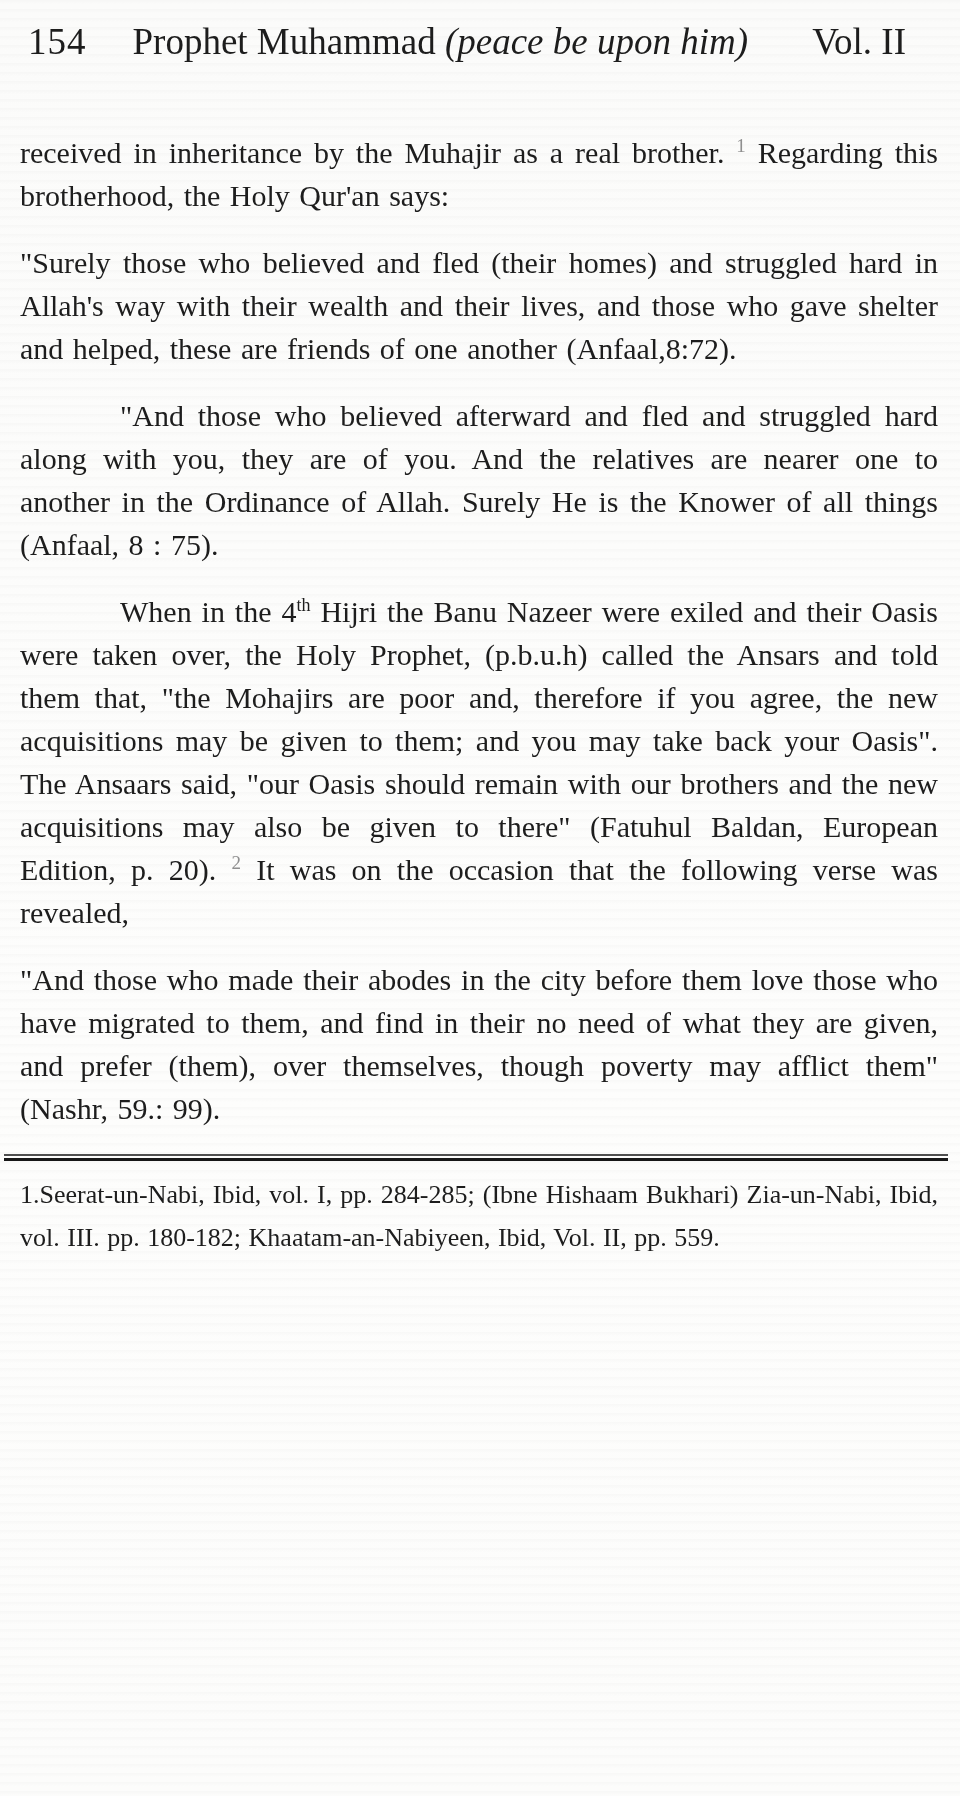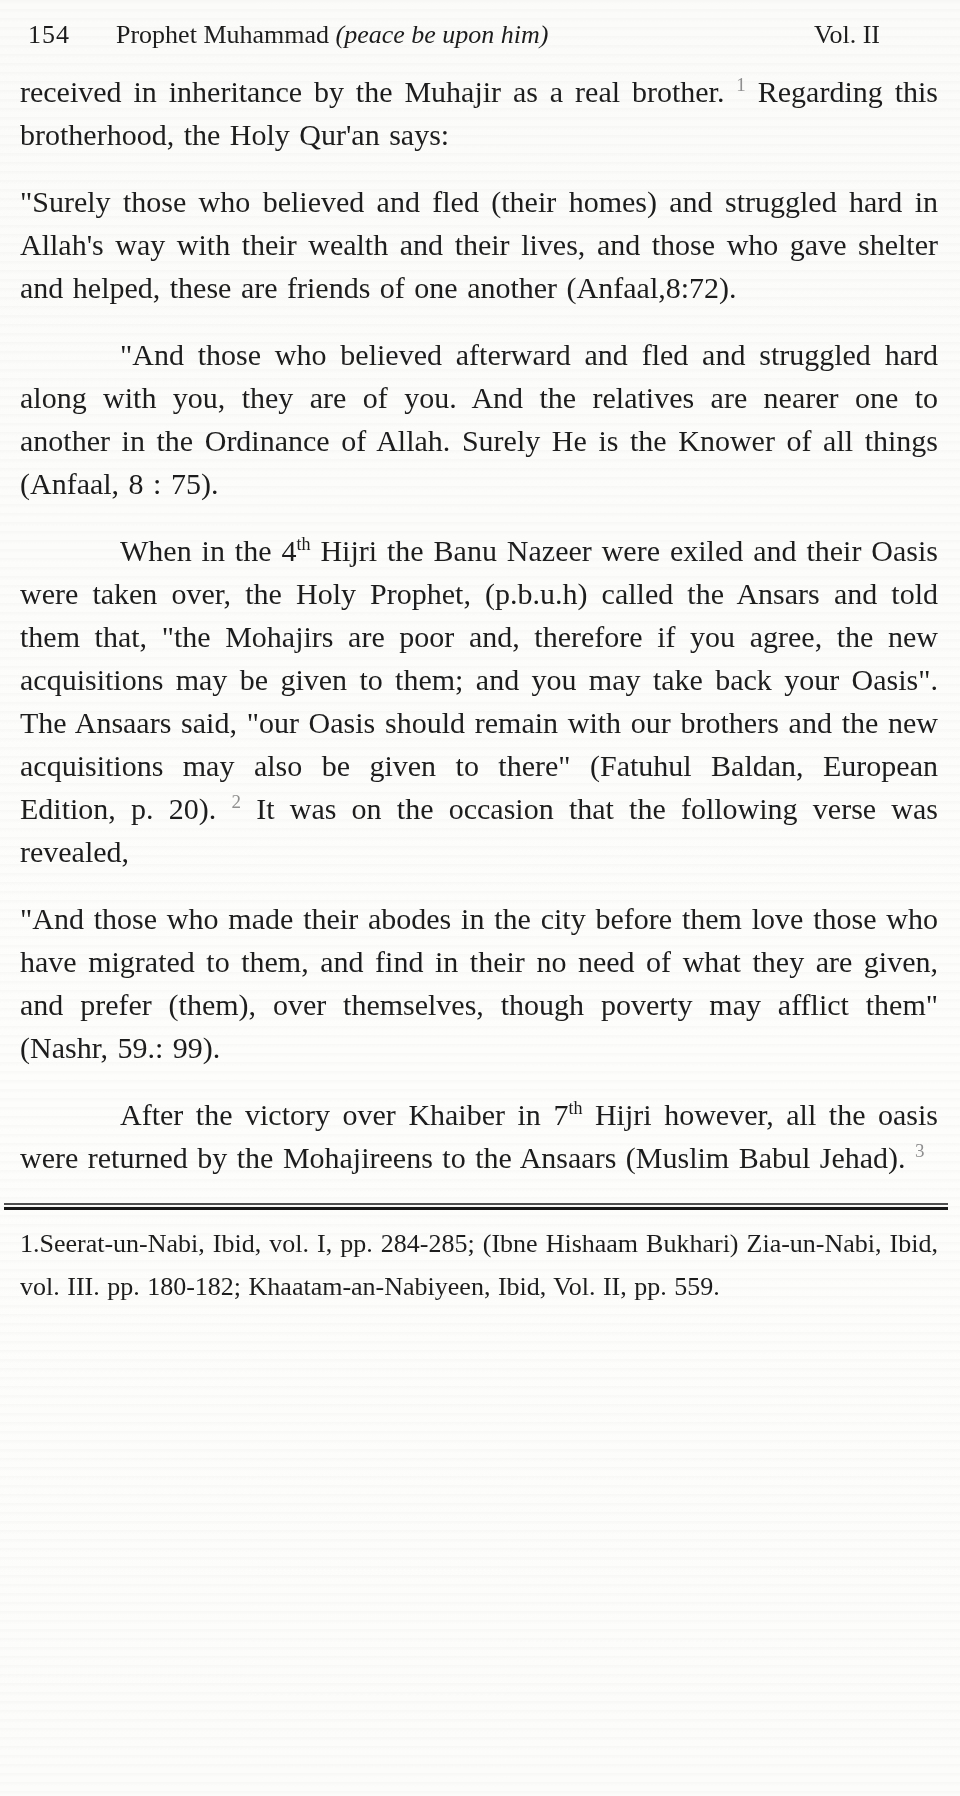--- a/index.html
+++ b/index.html
@@ -14,30 +14,30 @@
       linear-gradient(180deg, #fbfbfa 0%, #fdfdfc 60%, #fcfcfb 100%);
     font-family: "Liberation Serif", "DejaVu Serif", serif;
     color: #1d1d1d;
     padding: 18px 22px 0 20px;
   }
 
   
   .header {
     display: flex;
     align-items: baseline;
-    font-size: 26px;
+    font-size: 37px;
     margin-top: 2px;
   }
   .header .num { margin-left: 8px; letter-spacing: 1px; }
   .header .title { margin-left: 46px; }
   .header .title-it { font-style: italic; }
-  .header .vol { margin-left: auto; margin-right: 58px; }
+  .header .vol { margin-left: auto; margin-right: 32px; }
 
   
-  .bodytext { margin-top: 20px; }
+  .bodytext { margin-top: 68px; }
   .bodytext p {
     font-size: 30px;
     line-height: 43px;
     text-align: justify;
     word-spacing: 2px;
     margin: 0 0 24px 0;
   }
   .indent { text-indent: 100px; }
   .quote { margin-left: 115px; }
 
@@ -80,21 +80,20 @@
 
     <p class="quote">"Surely those who believed and fled (their homes) and struggled hard in Allah's way with their wealth and their lives, and those who gave shelter and helped, these are friends of one another (Anfaal,8:72).</p>
 
 
     <p class="indent">"And those who believed afterward and fled and struggled hard along with you, they are of you. And the relatives are nearer one to another in the Ordinance of Allah. Surely He is the Knower of all things (Anfaal, 8 : 75).</p>
 
     <p class="indent"><span>When in the 4</span><span class="sup">th</span><span> Hijri the Banu Nazeer were exiled and their Oasis were taken over, the Holy Prophet, (p.b.u.h) called the Ansars and told them that, "the Mohajirs are poor and, therefore if you agree, the new acquisitions may be given to them; and you may take back your Oasis". The Ansaars said, "our Oasis should remain with our brothers and the new acquisitions may also be given to there" (Fatuhul Baldan, European Edition, p. 20). </span><span class="sup ref">2</span><span> It was on the occasion that the following verse was revealed,</span></p>
 
     <p class="quote">"And those who made their abodes in the city before them love those who have migrated to them, and find in their no need of what they are given, and prefer (them), over themselves, though poverty may afflict them"(Nashr, 59.: 99).</p>
 
-    <p class="indent"><span>After the victory over Khaiber in 7</span><span class="sup">th</span><span> Hijri however, all the oasis were returned by the Mohajireens to the Ansaars (Muslim Babul Jehad). </span><span class="sup ref">3</span></p>
 
   </div>
 
   <div class="rule">
     <div class="rule-thin"></div>
     <div class="rule-thick"></div>
   </div>
 
   <div class="footnotes">
     <p>1.Seerat-un-Nabi, Ibid, vol. I, pp. 284-285; (Ibne Hishaam Bukhari)  Zia-un-Nabi, Ibid, vol. III. pp. 180-182; Khaatam-an-Nabiyeen, Ibid, Vol. II, pp. 559.</p>

